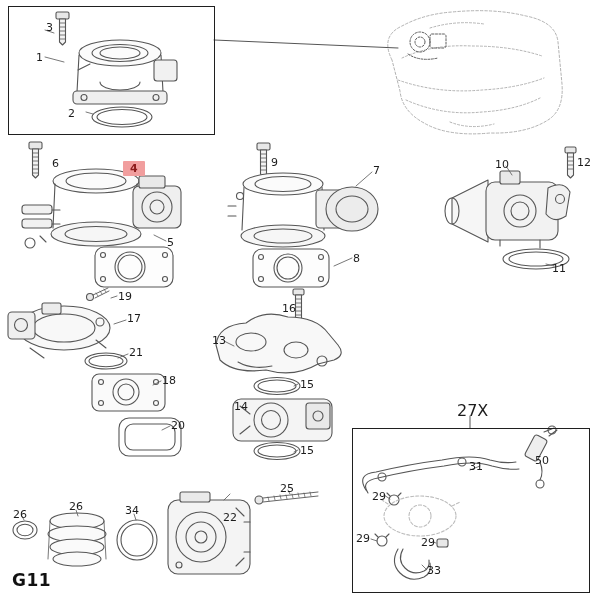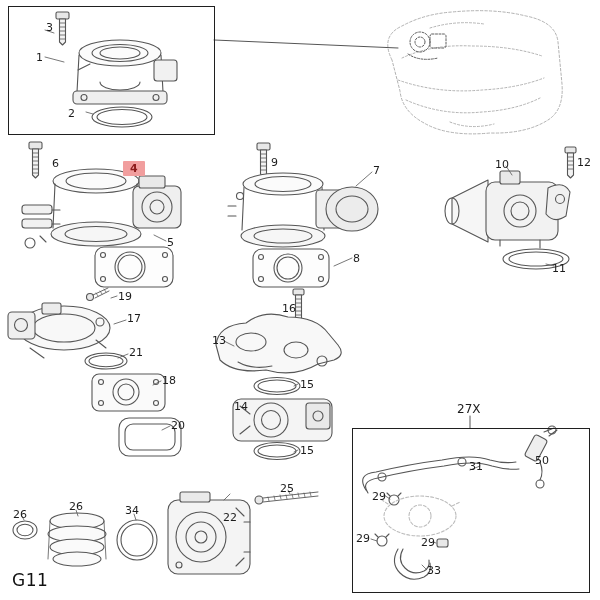--- a/index.html
+++ b/index.html
@@ -12,23 +12,23 @@
   #box-27x{left:352px;top:428px;width:236px;height:163px;}
   svg.art{position:absolute;left:0;top:0;}
   .callout{
     position:absolute;font-size:11px;line-height:1;color:#1c1c1c;
     user-select:none;cursor:pointer;white-space:nowrap;
   }
   .callout.hl{
     background:#f19e9e;color:#8c1b1b;font-weight:bold;
     padding:2px 7px;border-radius:1px;
   }
-  .group-label{font-size:12px;}
+  .group-label{font-size:16px;}
   .page-code{
-    position:absolute;left:12px;top:570px;font-size:17px;font-weight:normal;
+    position:absolute;left:12px;top:570px;font-size:17px;font-weight:bold;
     color:#111;letter-spacing:0.5px;text-align:right;
   }
 </style>
 </head>
 <body>
 
 <div class="stage">
 
   <svg class="art" width="600" height="600" viewBox="0 0 600 600">
     <g stroke="#565656" stroke-width="1.1" fill="none" stroke-linecap="round" stroke-linejoin="round">

